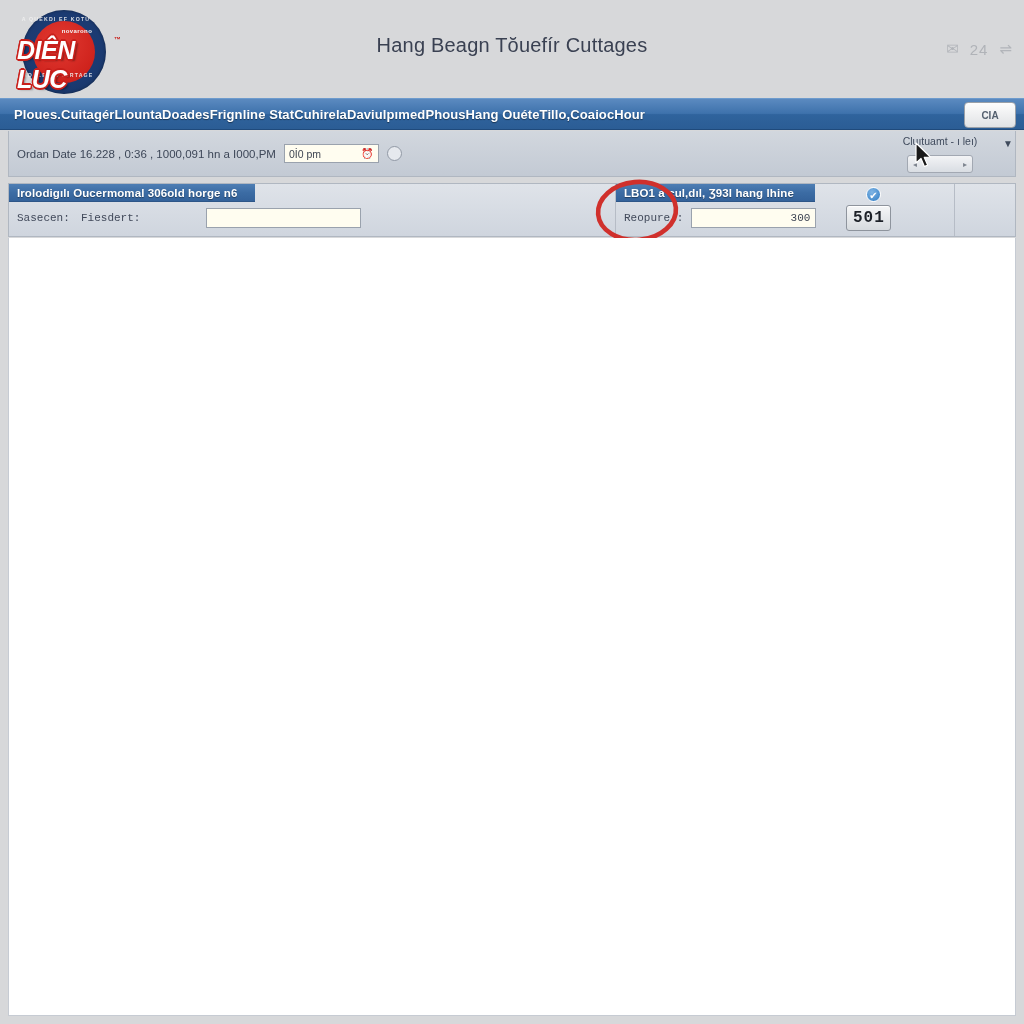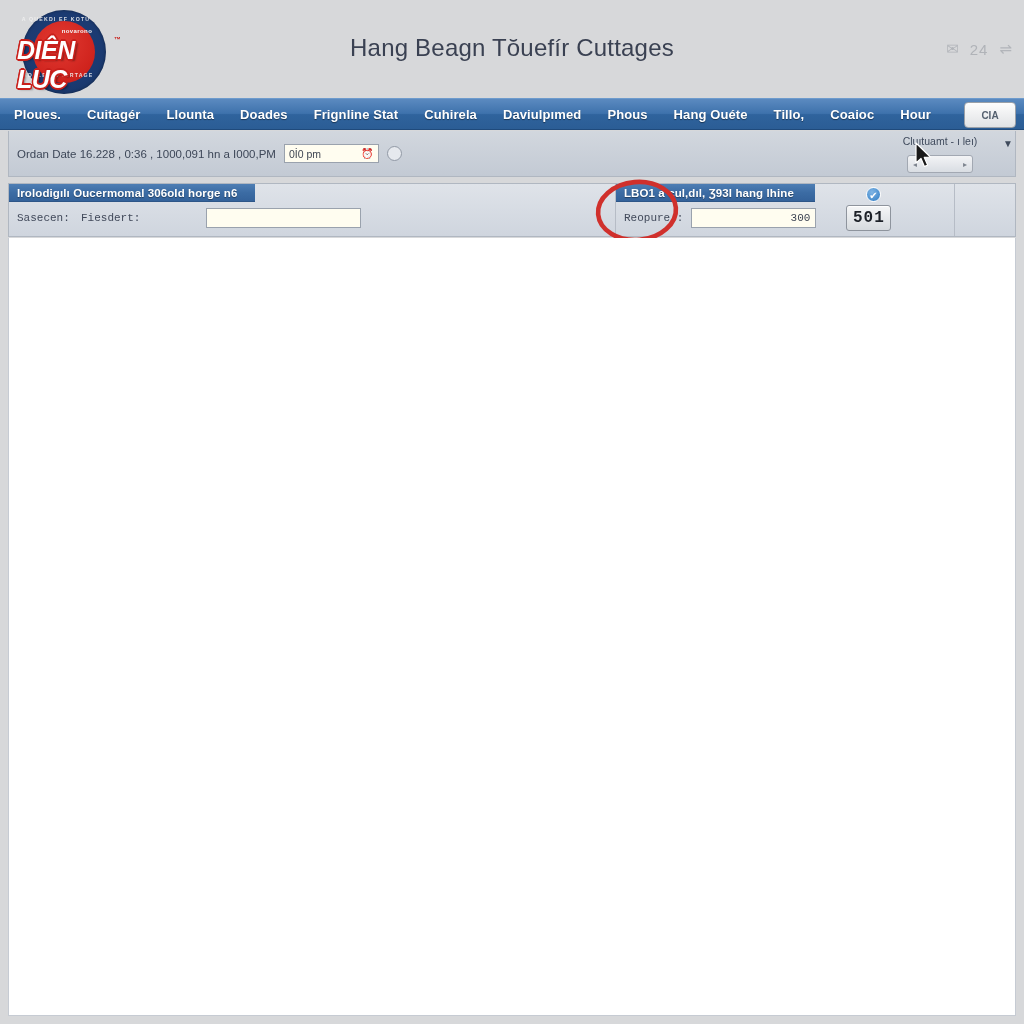--- a/index.html
+++ b/index.html
@@ -143,21 +143,21 @@
     color: #c9201b;
     font-size: 7px;
     font-weight: bold;
   }
 
   .page-title {
     position: absolute;
     left: 0; right: 0; top: 34px;
     text-align: center;
     color: #3a4152;
-    font-size: 24px;
+    font-size: 20px;
     letter-spacing: .2px;
   }
 
   .header-icons {
     position: absolute;
     right: 12px; top: 40px;
     display: flex; align-items: center; gap: 11px;
     color: #b2b5ba;
     font-size: 15px;
   }
@@ -167,21 +167,20 @@
   .nav {
     position: absolute;
     left: 0; right: 0; top: 98px;
     height: 32px;
     background: linear-gradient(180deg, #5b8ac0 0%, #3e72ac 48%, #2f639d 52%, #2b5d95 100%);
     border-top: 1px solid #6d9bcd;
     border-bottom: 1px solid #1f4a7c;
     display: flex;
     align-items: center;
     padding-left: 14px;
-    gap: 26px;
   }
   .nav-item {
     color: #ffffff;
     font-size: 13px;
     font-weight: bold;
     letter-spacing: .1px;
     text-shadow: 0 1px 1px rgba(0,0,0,.45);
     white-space: nowrap;
     filter: blur(.25px);
   }

